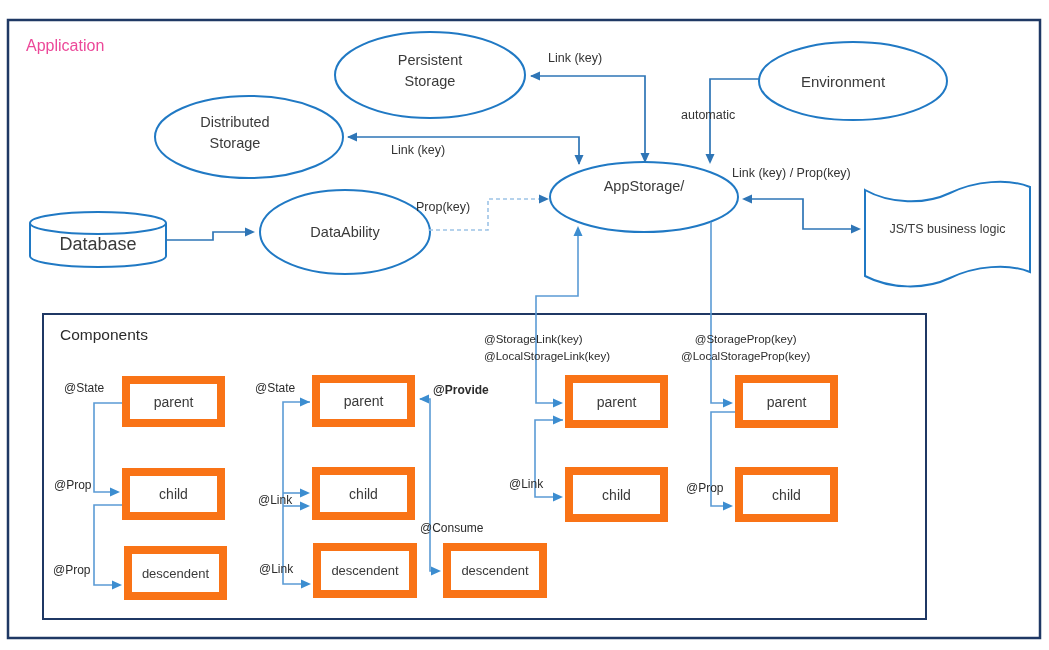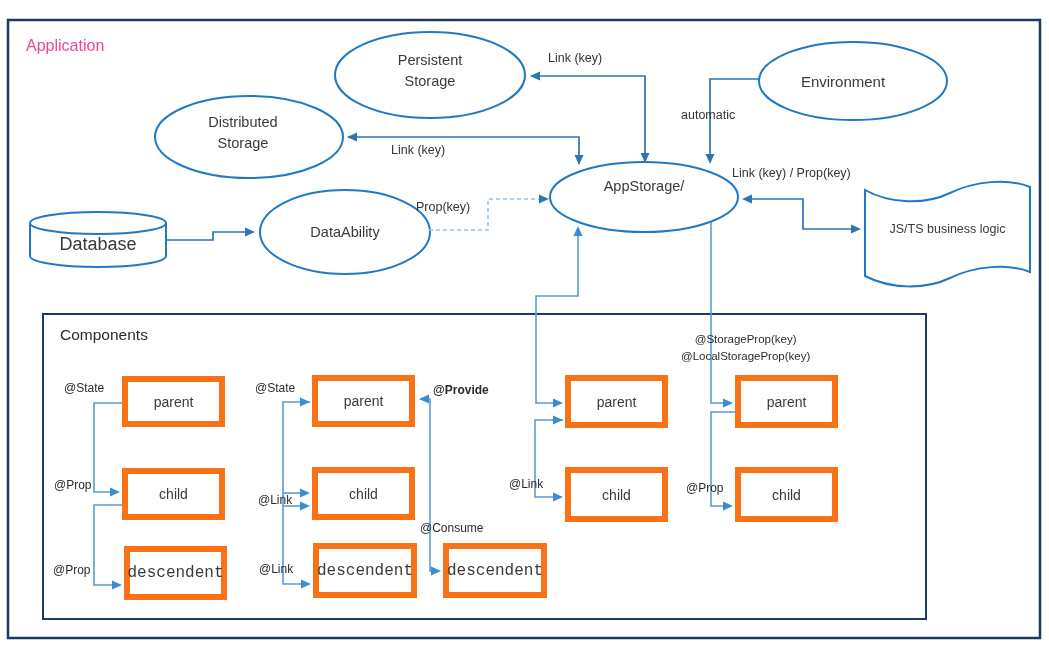--- a/index.html
+++ b/index.html
@@ -7,23 +7,23 @@
           font-family:"Liberation Sans","DejaVu Sans",sans-serif;color:#2d2d2d;}
   .canvas svg{position:absolute;left:0;top:0;}
   .lbl{position:absolute;white-space:nowrap;}
   .title{font-size:16px;color:#ec4899;}
   .sect{font-size:15.5px;color:#2b2b2b;}
   .node-label{position:absolute;text-align:center;font-size:14.5px;line-height:21px;color:#3a3a3a;}
   .node-label.single{line-height:normal;}
   .edge-label{font-size:12.5px;color:#333;}
   .ann{font-size:12px;color:#2b2b2b;}
   .ann2{position:absolute;font-size:11.5px;line-height:17px;color:#2b2b2b;white-space:nowrap;}
-  .cbox{position:absolute;background:#fff;border:6px solid #f97316;display:flex;
+  .cbox{position:absolute;background:#fff;border:8px solid #f97316;display:flex;
         align-items:center;justify-content:center;font-size:14px;color:#3a3a3a;box-sizing:border-box;}
-  .cbox.small{font-size:16px;font-family:Liberation Mono, monospace;}
+  .cbox.small{font-size:13px;}
   .watermark{font-size:17px;color:#b9b9b9;letter-spacing:1px;}
 </style>
 </head>
 <body>
 
 <div class="canvas">
 
 <svg width="1049" height="650" viewBox="0 0 1049 650">
 
   <rect x="8" y="20" width="1032" height="618" fill="none" stroke="#1f3864" stroke-width="2.5"></rect>
@@ -92,21 +92,21 @@
   </g>
 </svg>
 
 <div class="lbl title" style="left:26px;top:37px;">Application</div>
 <div class="lbl sect" style="left:60px;top:326px;">Components</div>
 
 <div class="node-label" style="left:340px;top:50px;width:180px;">
   <div>Persistent</div>
   <div>Storage</div>
 </div>
-<div class="node-label" style="left:153px;top:112px;width:180px;">
+<div class="node-label" style="left:145px;top:112px;width:180px;">
   <div>Distributed</div>
   <div>Storage</div>
 </div>
 <div class="node-label single" style="left:761px;top:73px;width:164px;font-size:15px;">Environment</div>
 <div class="node-label single" style="left:262px;top:224px;width:166px;">DataAbility</div>
 <div class="node-label" style="left:552px;top:176px;width:184px;">
   <div>AppStorage/</div>
 </div>
 <div class="node-label single" style="left:40px;top:234px;width:116px;font-size:18px;">Database</div>
 <div class="node-label single" style="left:870px;top:222px;width:155px;font-size:12.5px;">JS/TS business logic</div>
@@ -135,20 +135,24 @@
 <div class="lbl ann" style="left:64px;top:381px;">@State</div>
 <div class="lbl ann" style="left:54px;top:478px;">@Prop</div>
 <div class="lbl ann" style="left:53px;top:563px;">@Prop</div>
 
 <div class="lbl ann" style="left:255px;top:381px;">@State</div>
 <div class="lbl ann" style="left:258px;top:493px;">@Link</div>
 <div class="lbl ann" style="left:259px;top:562px;">@Link</div>
 <div class="lbl ann" style="left:433px;top:383px;font-weight:bold;">@Provide</div>
 <div class="lbl ann" style="left:420px;top:521px;">@Consume</div>
 
+<div class="ann2" style="left:484px;top:331px;">
+  <div>@StorageLink(key)</div>
+  <div>@LocalStorageLink(key)</div>
+</div>
 <div class="lbl ann" style="left:509px;top:477px;">@Link</div>
 
 <div class="ann2" style="left:681px;top:331px;text-align:center;">
   <div>@StorageProp(key)</div>
   <div>@LocalStorageProp(key)</div>
 </div>
 <div class="lbl ann" style="left:686px;top:481px;">@Prop</div>
 
 
 </div>

